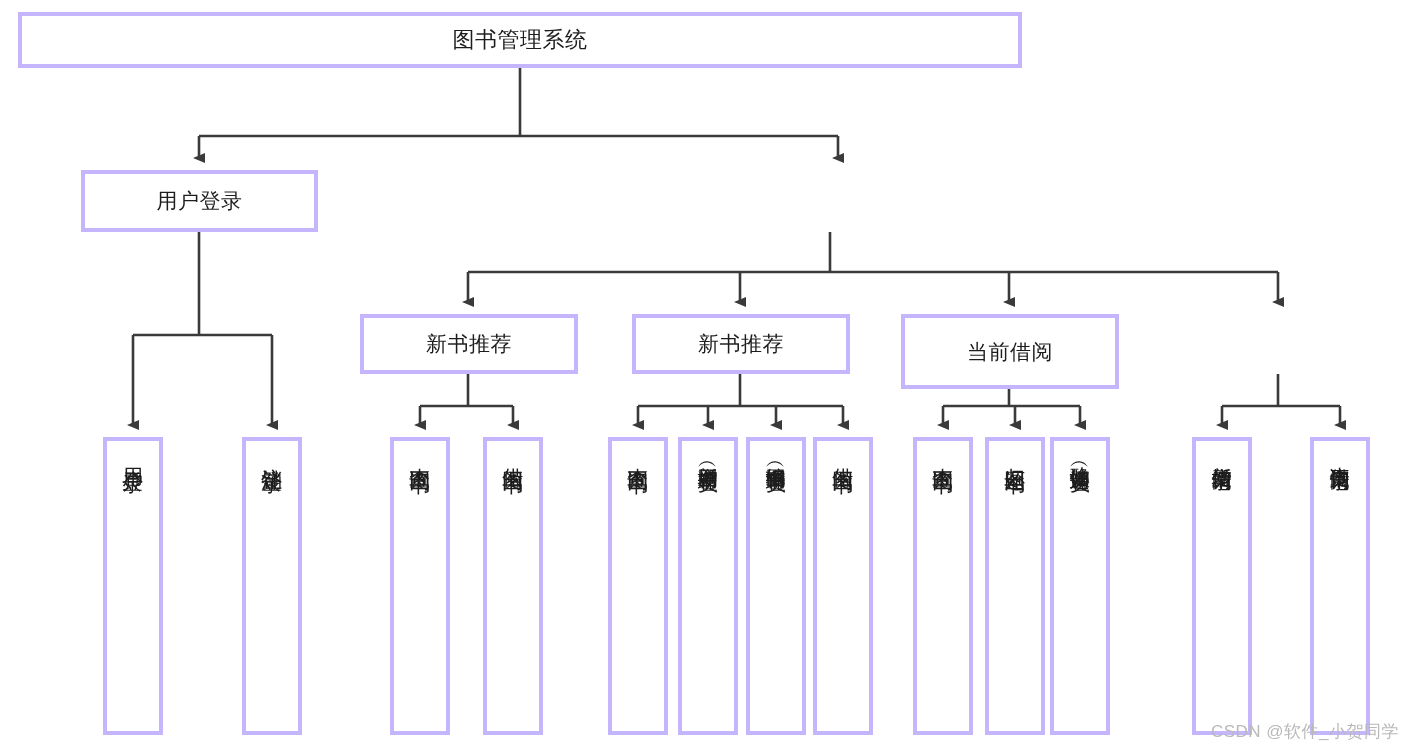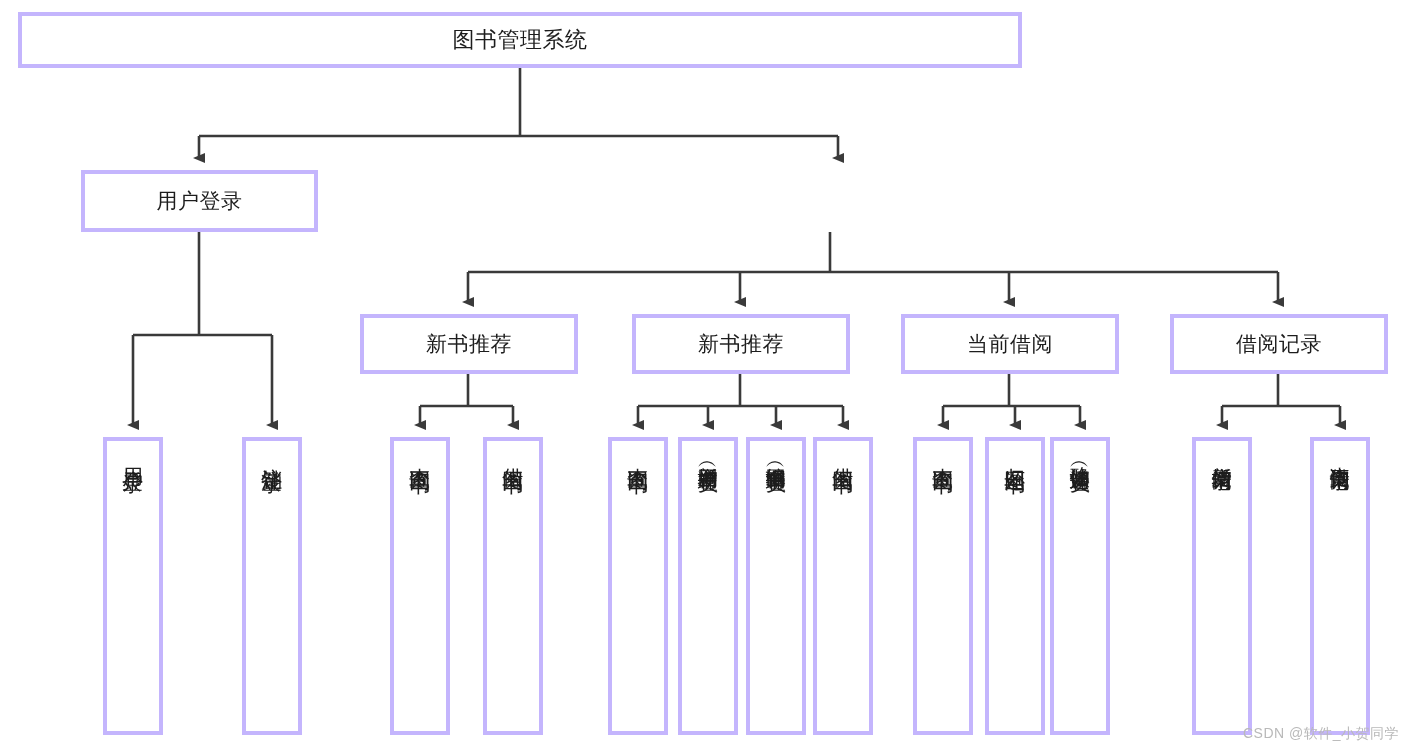--- a/index.html
+++ b/index.html
@@ -65,21 +65,21 @@
     white-space: nowrap;
   }
   .node.vert.tall-text .node-label {
     font-size: 20px;
     letter-spacing: 1px;
   }
   .watermark {
     position: absolute;
     right: 6px;
     bottom: 4px;
-    font-size: 14px;
+    font-size: 17px;
     color: #b9b9b9;
     letter-spacing: 0.5px;
     z-index: 5;
     white-space: nowrap;
   }
 </style>
 </head>
 <body>
 
 <div id="canvas">
@@ -144,27 +144,24 @@
 
 
   <div class="node horiz" style="left:360px; top:314px; width:218px; height:60px;">
     <span class="node-label">新书推荐</span>
   </div>
 
   <div class="node horiz" style="left:632px; top:314px; width:218px; height:60px;">
     <span class="node-label">新书推荐</span>
   </div>
 
-  <div class="node horiz" style="left:901px; top:314px; width:218px; height:60px;">
+  <div class="node horiz" style="left:901px; top:314px; width:218px; height:75px;">
     <span class="node-label">当前借阅</span>
   </div>
 
-  <div class="node horiz" style="left:1170px; top:314px; width:218px; height:60px;">
-    <span class="node-label">借阅记录</span>
-  </div>
 
   <div class="node vert" style="left:103px; top:437px; width:60px; height:298px;">
     <span class="node-label">用户登录</span>
   </div>
 
   <div class="node vert" style="left:242px; top:437px; width:60px; height:298px;">
     <span class="node-label">注销登录</span>
   </div>
 
   <div class="node vert" style="left:390px; top:437px; width:60px; height:298px;">

